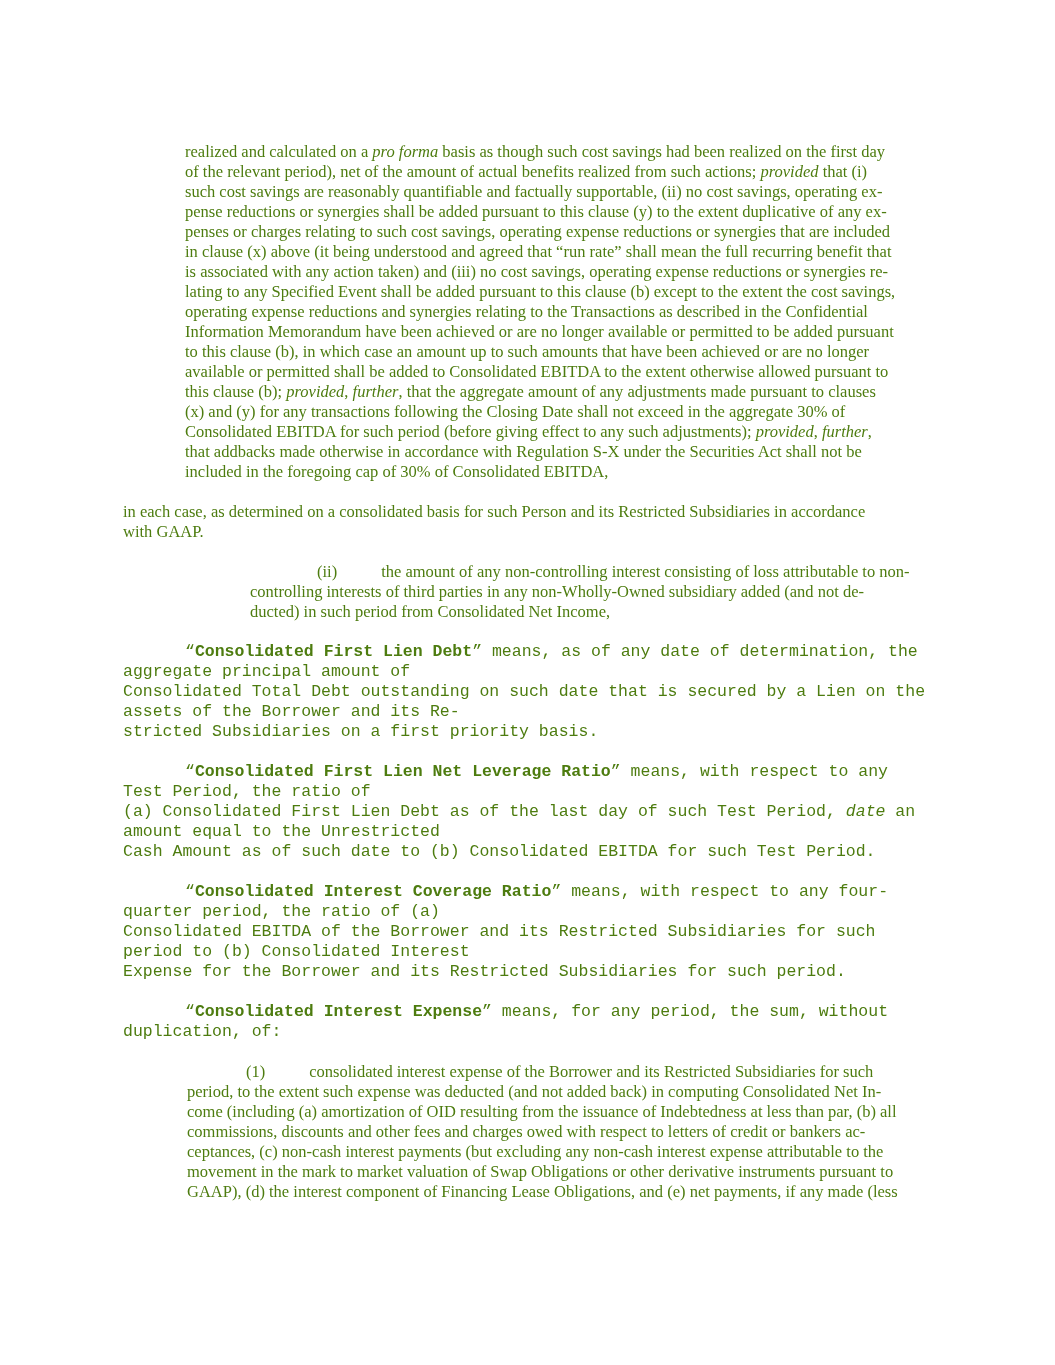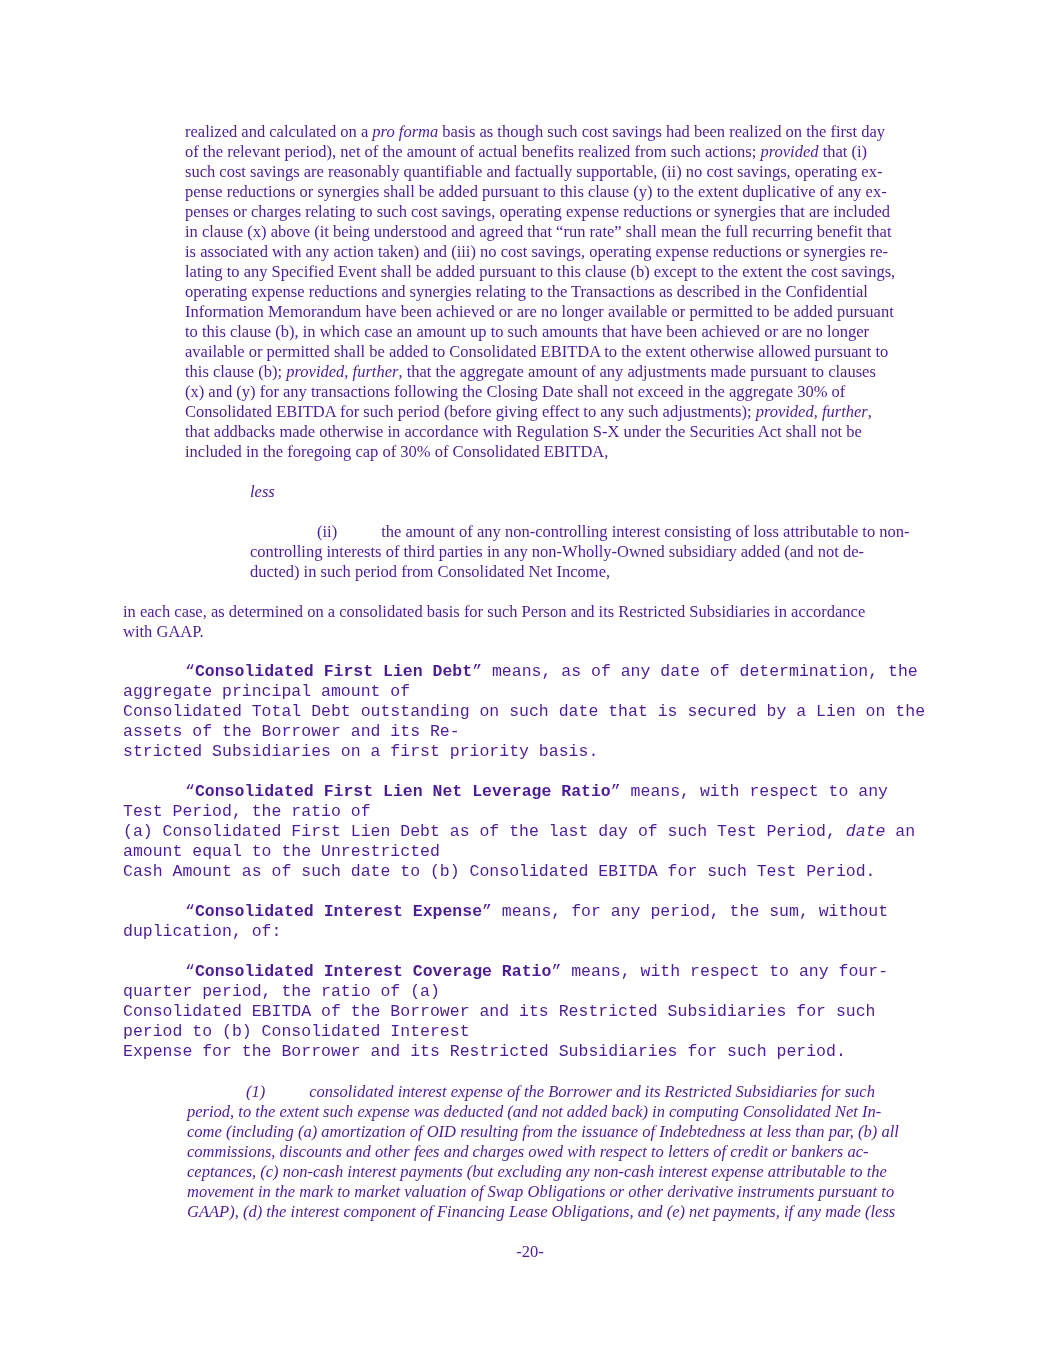--- a/index.html
+++ b/index.html
@@ -13,70 +13,69 @@
     overflow: hidden;
   }
   .page {
     position: relative;
     width: 1055px;
     height: 979px;
     background: #ffffff;
     font-family: "Liberation Serif", "DejaVu Serif", serif;
     font-size: 16.5px;
     line-height: 20px;
-    color: #4c1d95;
+    color: #4d7c0f;
+    margin-top: 20px;
   }
   .content {
     padding: 122px 118px 0 123px;
   }
   .para {
     margin: 0 0 20px 0;
     white-space: normal;
   }
   
   .p-block1 { margin-left: 62px; }              
   .p-less   { margin-left: 127px; }             
   .p-c      { margin-left: 64px; text-indent: 61px; }   
   .p-sub    { margin-left: 127px; text-indent: 67px; }  
   .p-flush  { margin-left: 0; }                 
   .p-def    { margin-left: 0; text-indent: 62px; font-family: Liberation Mono, monospace; }      
-  .p-one    { margin-left: 64px; text-indent: 59px; font-style: italic; }   
+  .p-one    { margin-left: 64px; text-indent: 59px; }   
   .tab {
     display: inline-block;
     width: 44px;
   }
   b { font-weight: bold; }
   i { font-style: italic; }
   .page-number {
     text-align: center;
     margin-top: 18px;
   }
 </style>
 </head>
 <body>
 
 <div class="page">
   <div class="content">
 
     <div class="para p-block1">realized and calculated on a <i>pro forma</i> basis as though such cost savings had been realized on the first day<br>of the relevant period), net of the amount of actual benefits realized from such actions; <i>provided</i> that (i)<br>such cost savings are reasonably quantifiable and factually supportable, (ii) no cost savings, operating ex-<br>pense reductions or synergies shall be added pursuant to this clause (y) to the extent duplicative of any ex-<br>penses or charges relating to such cost savings, operating expense reductions or synergies that are included<br>in clause (x) above (it being understood and agreed that “run rate” shall mean the full recurring benefit that<br>is associated with any action taken) and (iii) no cost savings, operating expense reductions or synergies re-<br>lating to any Specified Event shall be added pursuant to this clause (b) except to the extent the cost savings,<br>operating expense reductions and synergies relating to the Transactions as described in the Confidential<br>Information Memorandum have been achieved or are no longer available or permitted to be added pursuant<br>to this clause (b), in which case an amount up to such amounts that have been achieved or are no longer<br>available or permitted shall be added to Consolidated EBITDA to the extent otherwise allowed pursuant to<br>this clause (b); <i>provided</i>, <i>further</i>, that the aggregate amount of any adjustments made pursuant to clauses<br>(x) and (y) for any transactions following the Closing Date shall not exceed in the aggregate 30% of<br>Consolidated EBITDA for such period (before giving effect to any such adjustments); <i>provided</i>, <i>further</i>,<br>that addbacks made otherwise in accordance with Regulation S-X under the Securities Act shall not be<br>included in the foregoing cap of 30% of Consolidated EBITDA,</div>
 
-    <div class="para p-less"><i>less</i></div>
 
 
 
+    <div class="para p-flush">in each case, as determined on a consolidated basis for such Person and its Restricted Subsidiaries in accordance<br>with GAAP.</div>
+
     <div class="para p-sub">(ii)<span class="tab"></span>the amount of any non-controlling interest consisting of loss attributable to non-<br>controlling interests of third parties in any non-Wholly-Owned subsidiary added (and not de-<br>ducted) in such period from Consolidated Net Income,</div>
-
-    <div class="para p-flush">in each case, as determined on a consolidated basis for such Person and its Restricted Subsidiaries in accordance<br>with GAAP.</div>
 
     <div class="para p-def">“<b>Consolidated First Lien Debt</b>” means, as of any date of determination, the aggregate principal amount of<br>Consolidated Total Debt outstanding on such date that is secured by a Lien on the assets of the Borrower and its Re-<br>stricted Subsidiaries on a first priority basis.</div>
 
     <div class="para p-def">“<b>Consolidated First Lien Net Leverage Ratio</b>” means, with respect to any Test Period, the ratio of<br>(a) Consolidated First Lien Debt as of the last day of such Test Period, <i>date</i> an amount equal to the Unrestricted<br>Cash Amount as of such date to (b) Consolidated EBITDA for such Test Period.</div>
 
+    <div class="para p-def">“<b>Consolidated Interest Coverage Ratio</b>” means, with respect to any four-quarter period, the ratio of (a)<br>Consolidated EBITDA of the Borrower and its Restricted Subsidiaries for such period to (b) Consolidated Interest<br>Expense for the Borrower and its Restricted Subsidiaries for such period.</div>
+
     <div class="para p-def">“<b>Consolidated Interest Expense</b>” means, for any period, the sum, without duplication, of:</div>
-
-    <div class="para p-def">“<b>Consolidated Interest Coverage Ratio</b>” means, with respect to any four-quarter period, the ratio of (a)<br>Consolidated EBITDA of the Borrower and its Restricted Subsidiaries for such period to (b) Consolidated Interest<br>Expense for the Borrower and its Restricted Subsidiaries for such period.</div>
 
     <div class="para p-one">(1)<span class="tab"></span>consolidated interest expense of the Borrower and its Restricted Subsidiaries for such<br>period, to the extent such expense was deducted (and not added back) in computing Consolidated Net In-<br>come (including (a) amortization of OID resulting from the issuance of Indebtedness at less than par, (b) all<br>commissions, discounts and other fees and charges owed with respect to letters of credit or bankers ac-<br>ceptances, (c) non-cash interest payments (but excluding any non-cash interest expense attributable to the<br>movement in the mark to market valuation of Swap Obligations or other derivative instruments pursuant to<br>GAAP), (d) the interest component of Financing Lease Obligations, and (e) net payments, if any made (less</div>
 
-    <div class="page-number">-20-</div>
 
   </div>
 </div>
 
 </body></html>

